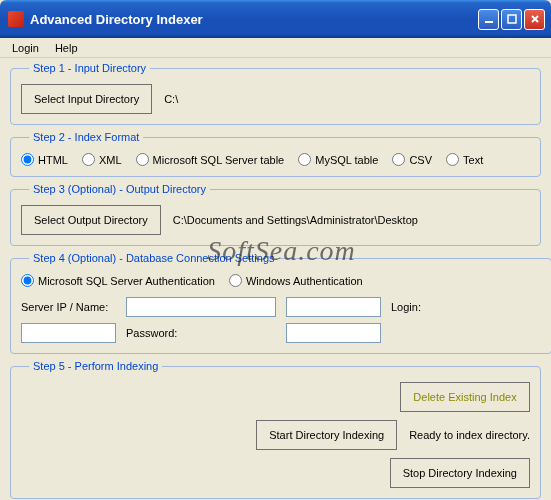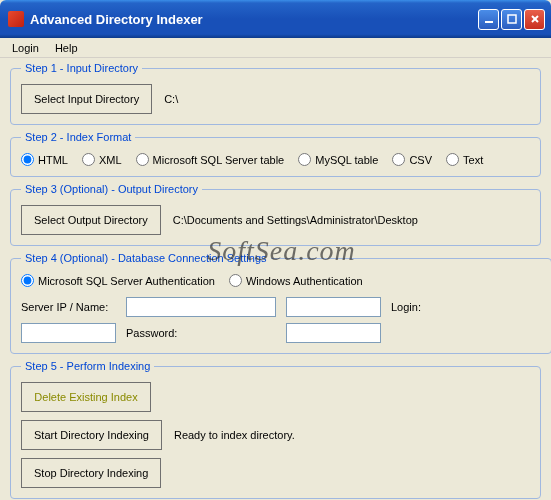--- a/index.html
+++ b/index.html
@@ -64,21 +64,21 @@
   border: 1px solid #a0b8e0;
   border-radius: 4px;
   margin-bottom: 6px;
   padding: 10px 10px 10px 10px;
   position: relative;
 }
 legend {
   color: #0046d5;
   padding: 0 4px;
   font-size: 11px;
-  margin-left: 0;
+  margin-left: 8px;
 }
 .btn {
   background: #ece9d8;
   border: 1px solid #707070;
   padding: 6px 12px;
   font-family: inherit;
   font-size: 11px;
   cursor: pointer;
   min-width: 130px;
   height: 30px;
@@ -98,21 +98,21 @@
 .form-grid label { white-space: nowrap; }
 .txt {
   border: 1px solid #7f9db9;
   height: 20px;
   padding: 2px 4px;
   font-family: inherit;
   font-size: 11px;
   background: white;
 }
 .step5-body { display: flex; flex-direction: column; gap: 8px; }
-.step5-row { display: flex; align-items: center; gap: 12px; }
+.step5-row { display: flex; align-items: center; gap: 12px; justify-content: flex-end; }
 .watermark {
   position: absolute;
   top: 235px;
   left: 0; right: 8px;
   text-align: center;
   font-family: Georgia, 'Times New Roman', serif;
   font-style: italic;
   font-size: 28px;
   color: rgba(40,40,40,0.65);
   pointer-events: none;

